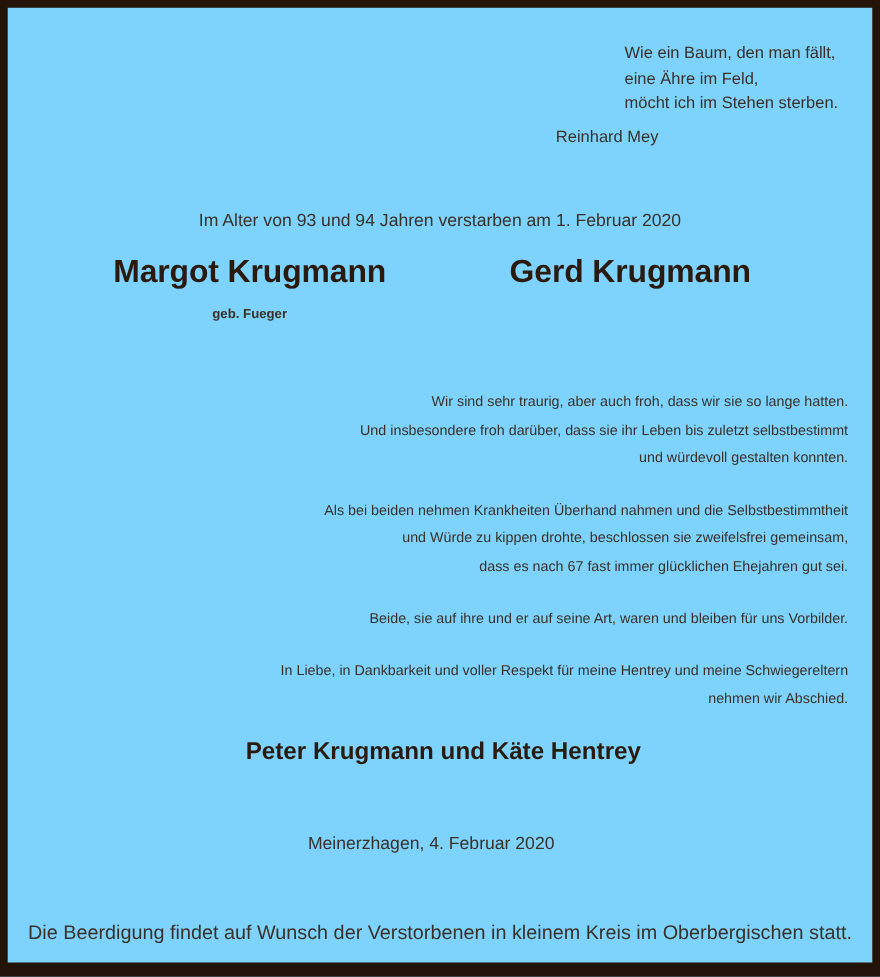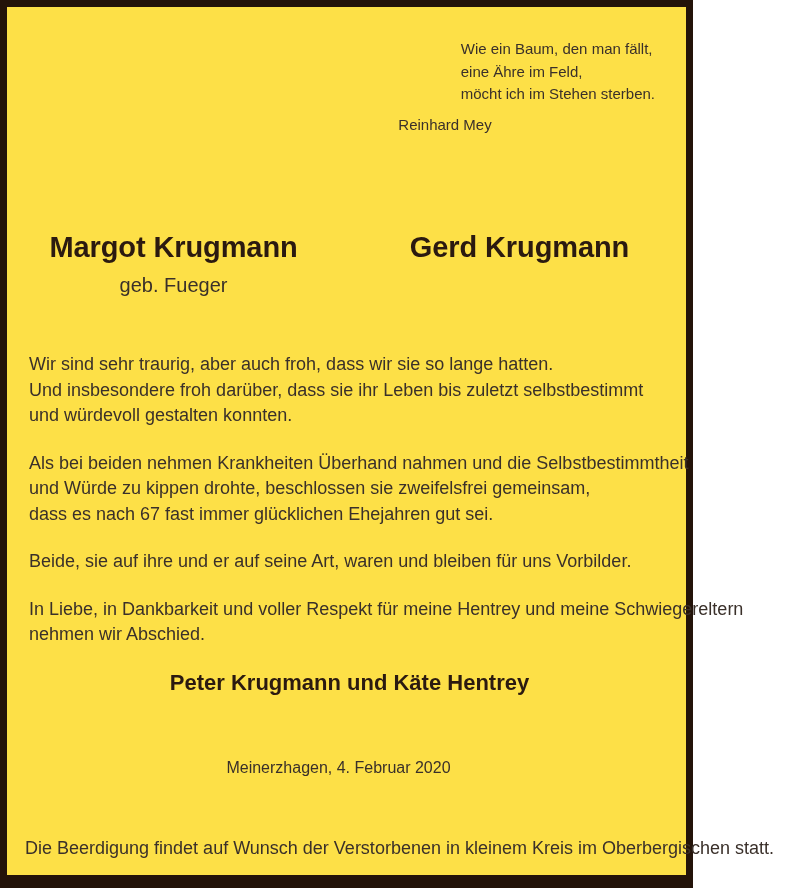--- a/index.html
+++ b/index.html
@@ -9,23 +9,23 @@
   body {
     width: 800px;
     height: 888px;
     background: #ffffff;
     font-family: "Liberation Sans", sans-serif;
     overflow: hidden;
   }
 
   .notice {
     box-sizing: border-box;
-    width: 693px;
+    width: 800px;
     height: 888px;
-    background: #fde047;
+    background: #7dd3fc;
     border-top: 7px solid #231309;
     border-left: 7px solid #231309;
     border-right: 7px solid #231309;
     border-bottom: 13px solid #231309;
     position: relative;
   }
 
   .inner {
     box-sizing: border-box;
     width: 100%;
@@ -92,34 +92,35 @@
     font-size: 29px;
     font-weight: bold;
     color: #2b1a10;
     letter-spacing: -0.1px;
     line-height: 36px;
     white-space: nowrap;
   }
   .person-sub {
     display: block;
     margin-top: 9px;
-    font-size: 20px;
+    font-size: 12px;
     color: #3a302a;
     line-height: 22px;
+    font-weight: bold;
   }
 
   
   .body-block {
     position: absolute;
     top: 345px;
     left: 22px;
     right: 22px;
-    text-align: left;
-    color: #3a302a;
-    font-size: 18px;
+    text-align: right;
+    color: #3a302a;
+    font-size: 13px;
     line-height: 25.5px;
   }
   .para {
     margin: 0 0 22px 0;
   }
   .para:last-child { margin-bottom: 0; }
   .para span { display: block; white-space: nowrap; }
 
   
   .signature {
@@ -167,20 +168,21 @@
 
     <div class="quote-block">
       <div class="quote-body">
         <span class="quote-line">Wie ein Baum, den man fällt,</span>
         <span class="quote-line">eine Ähre im Feld,</span>
         <span class="quote-line">möcht ich im Stehen sterben.</span>
       </div>
       <span class="quote-attrib">Reinhard Mey</span>
     </div>
 
+    <div class="age-line">Im Alter von 93 und 94 Jahren verstarben am 1. Februar 2020</div>
 
     <div class="names-row">
       <div class="name-col left">
         <span class="person-name">Margot Krugmann</span>
         <span class="person-sub">geb. Fueger</span>
       </div>
       <div class="name-col right">
         <span class="person-name">Gerd Krugmann</span>
       </div>
     </div>

